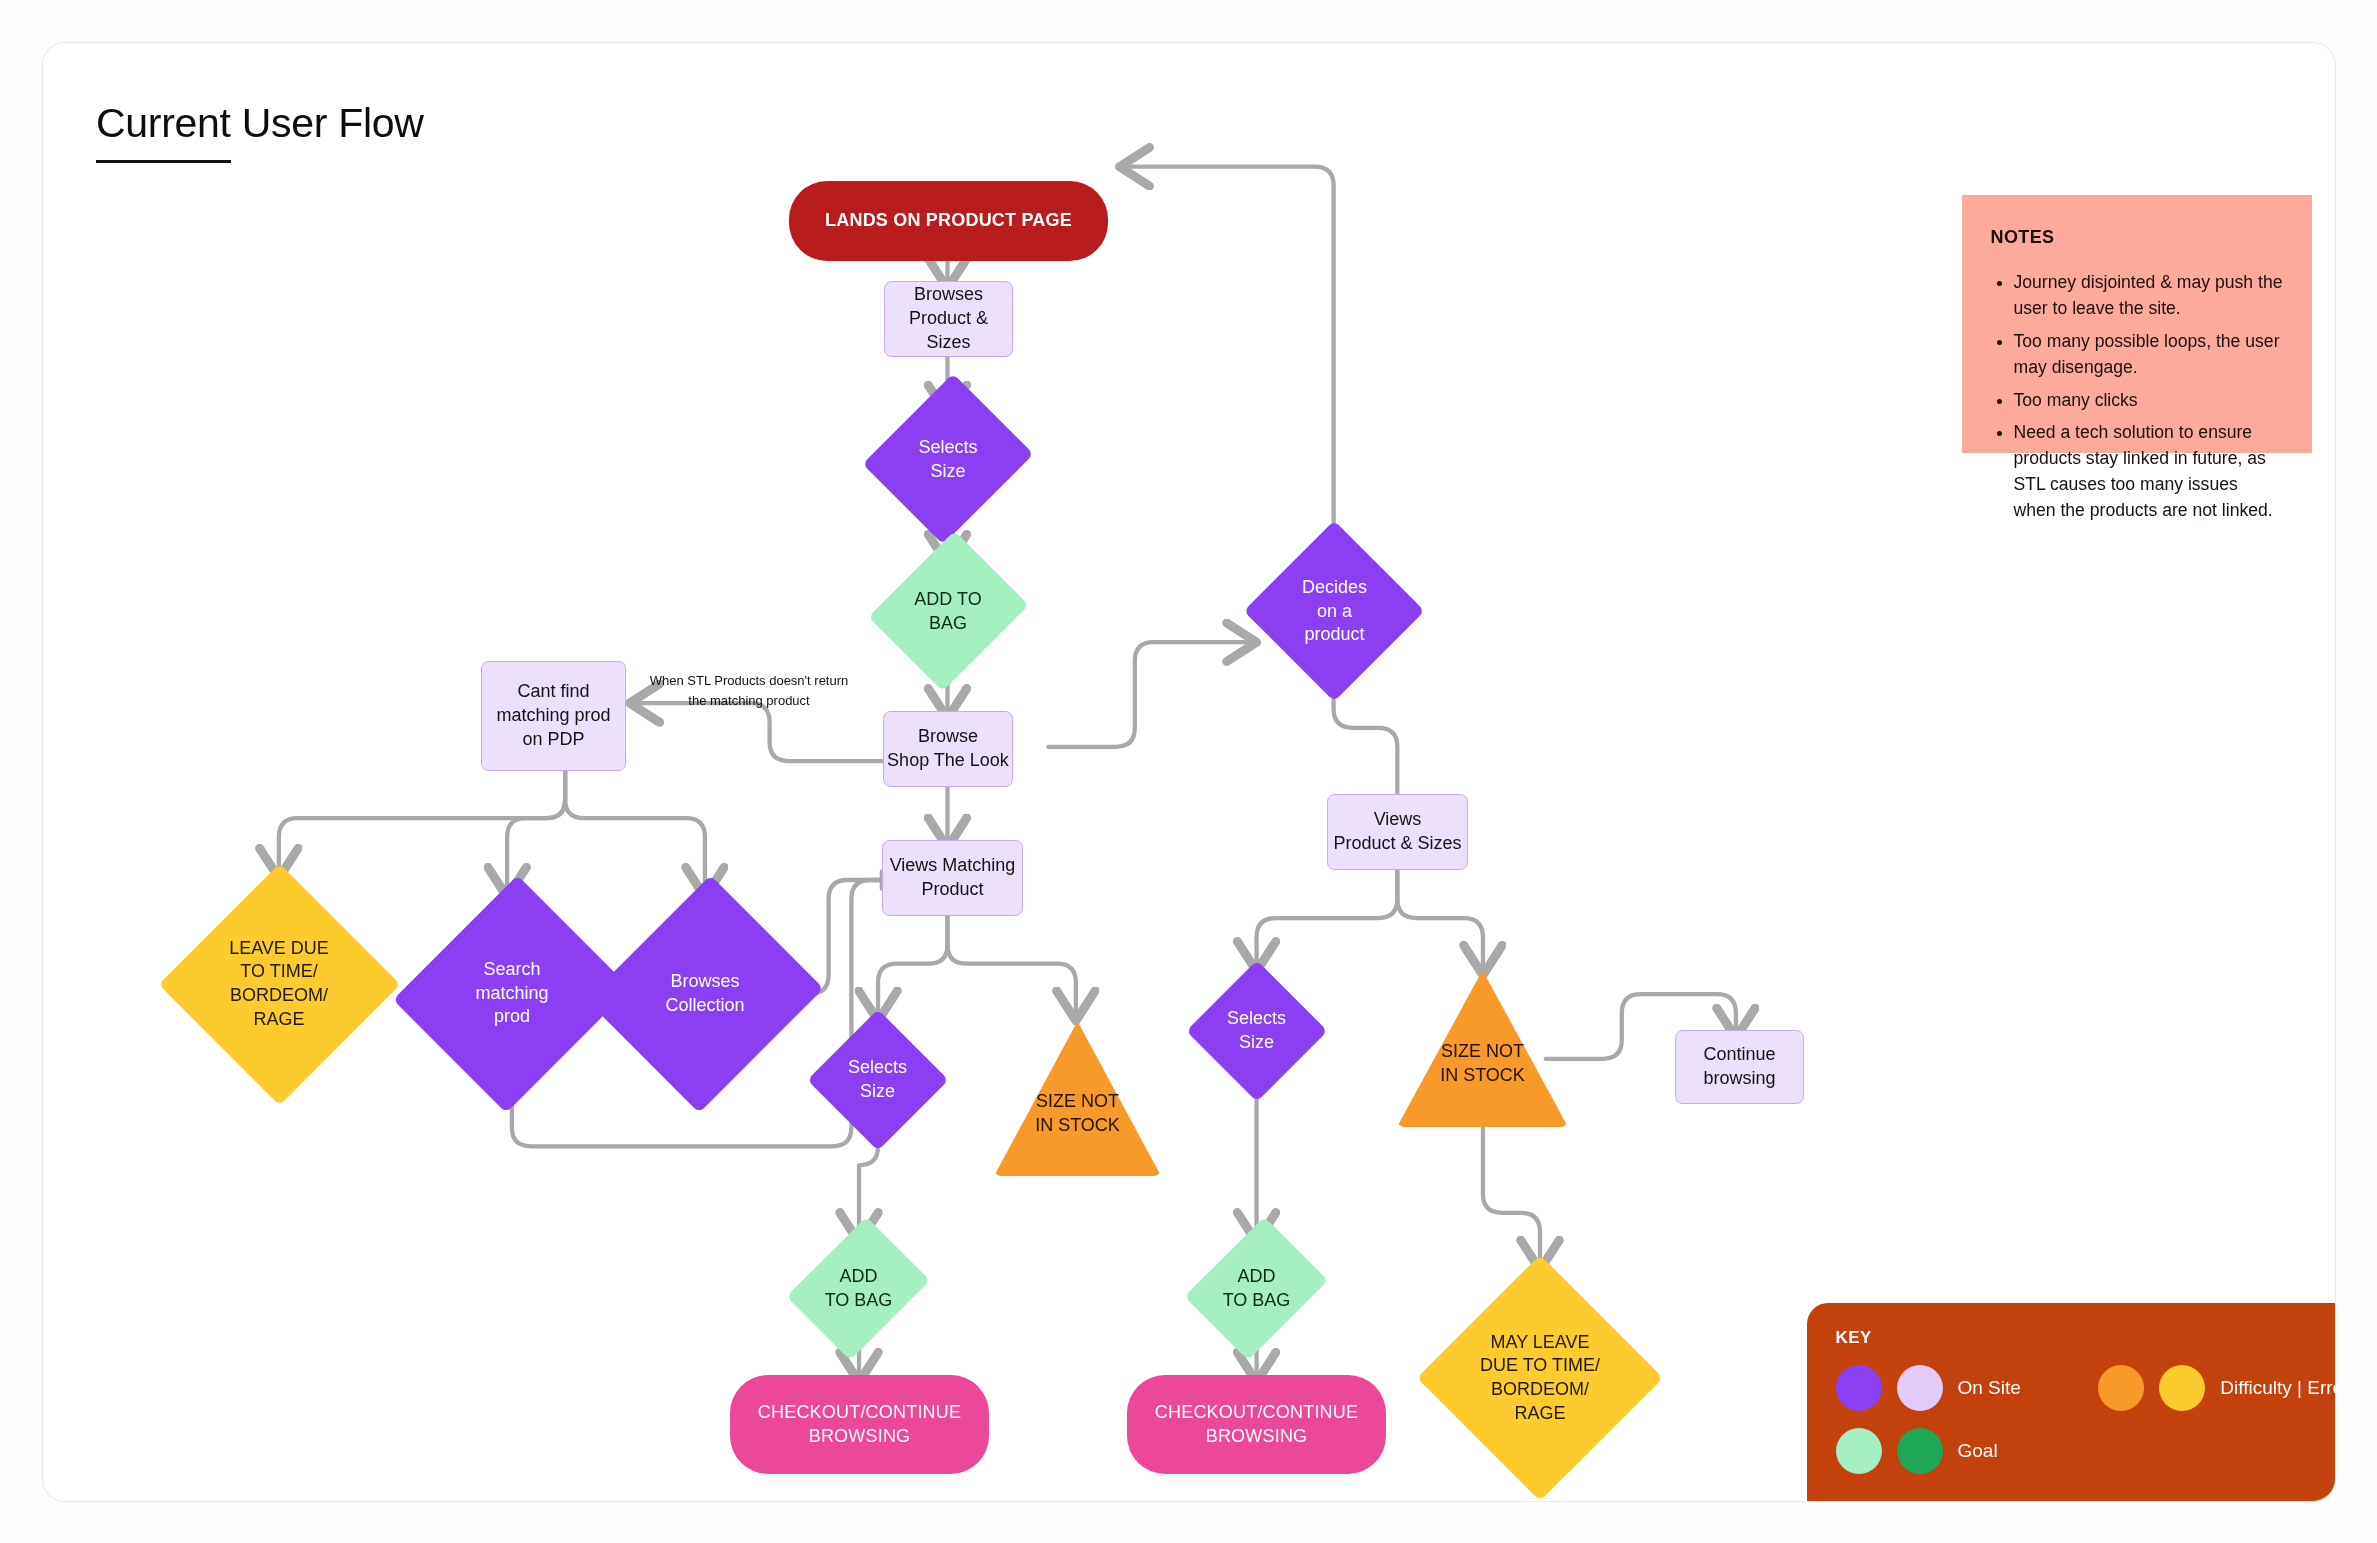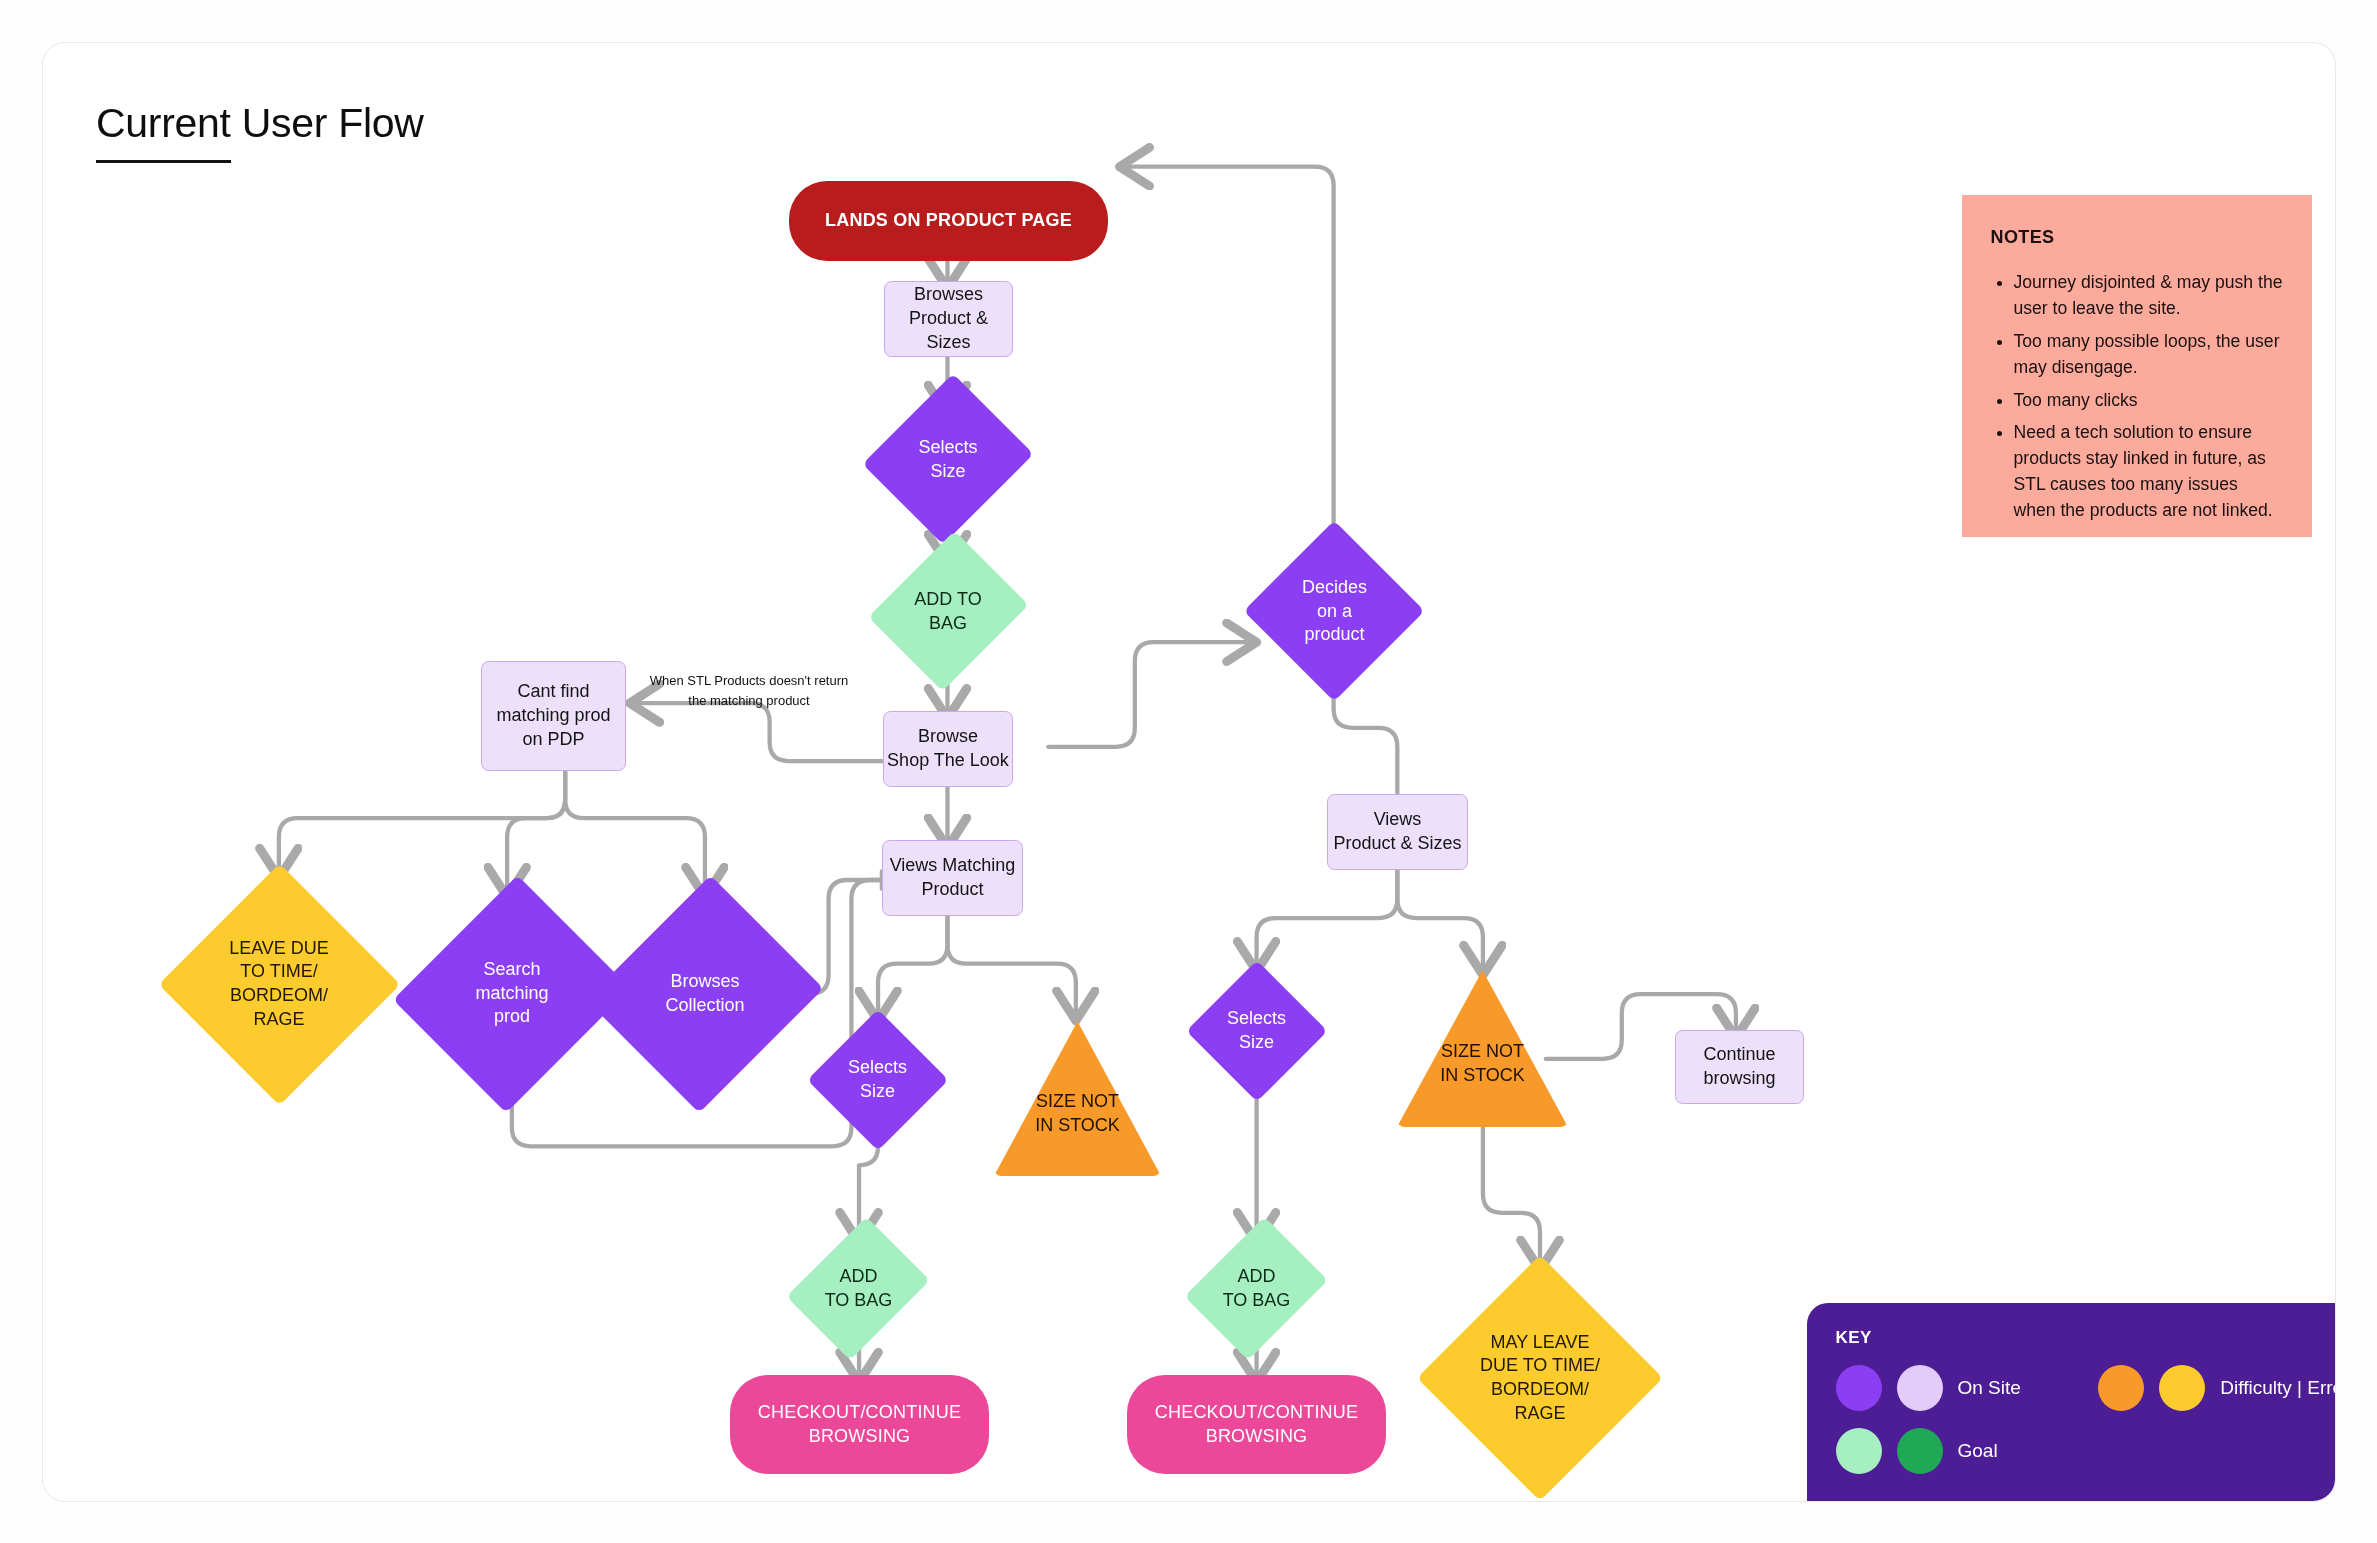--- a/index.html
+++ b/index.html
@@ -120,42 +120,42 @@
     font-size: 13px;
     color: #111;
     line-height: 1.5;
     width: 204px;
   }
 
   
   #notes {
     position: absolute;
     left: 1919px; top: 152px;
-    width: 350px; height: 342px;
+    width: 350px; height: 258px;
     background: #FCAA9B;
     padding: 32px 28.5px 0 28.5px;
     box-sizing: border-box;
   }
   #notes-title {
     font-size: 18px; font-weight: 700; color: #1a1010;
     letter-spacing: 0.4px;
     margin-bottom: 21px;
   }
   #notes ul { margin: 0; padding-left: 23px; }
   #notes li {
     font-size: 17.6px; color: #1a1010;
     line-height: 1.48; margin-bottom: 6.7px;
   }
 
   
   #key {
     position: absolute;
     left: 1764px; top: 1260px;
     width: 571px; height: 228px;
-    background: #4c1d95;
+    background: #c2410c;
     border-radius: 21px;
     box-sizing: border-box;
     padding: 25px 28.5px;
   }
   #key-title {
     color: #ffffff; font-size: 17px; font-weight: 700;
     letter-spacing: 0.4px; margin-bottom: 17px;
   }
   .key-row { display: flex; align-items: center; margin-bottom: 17px; }
   .key-group { display: flex; align-items: center; justify-content: space-between; }

